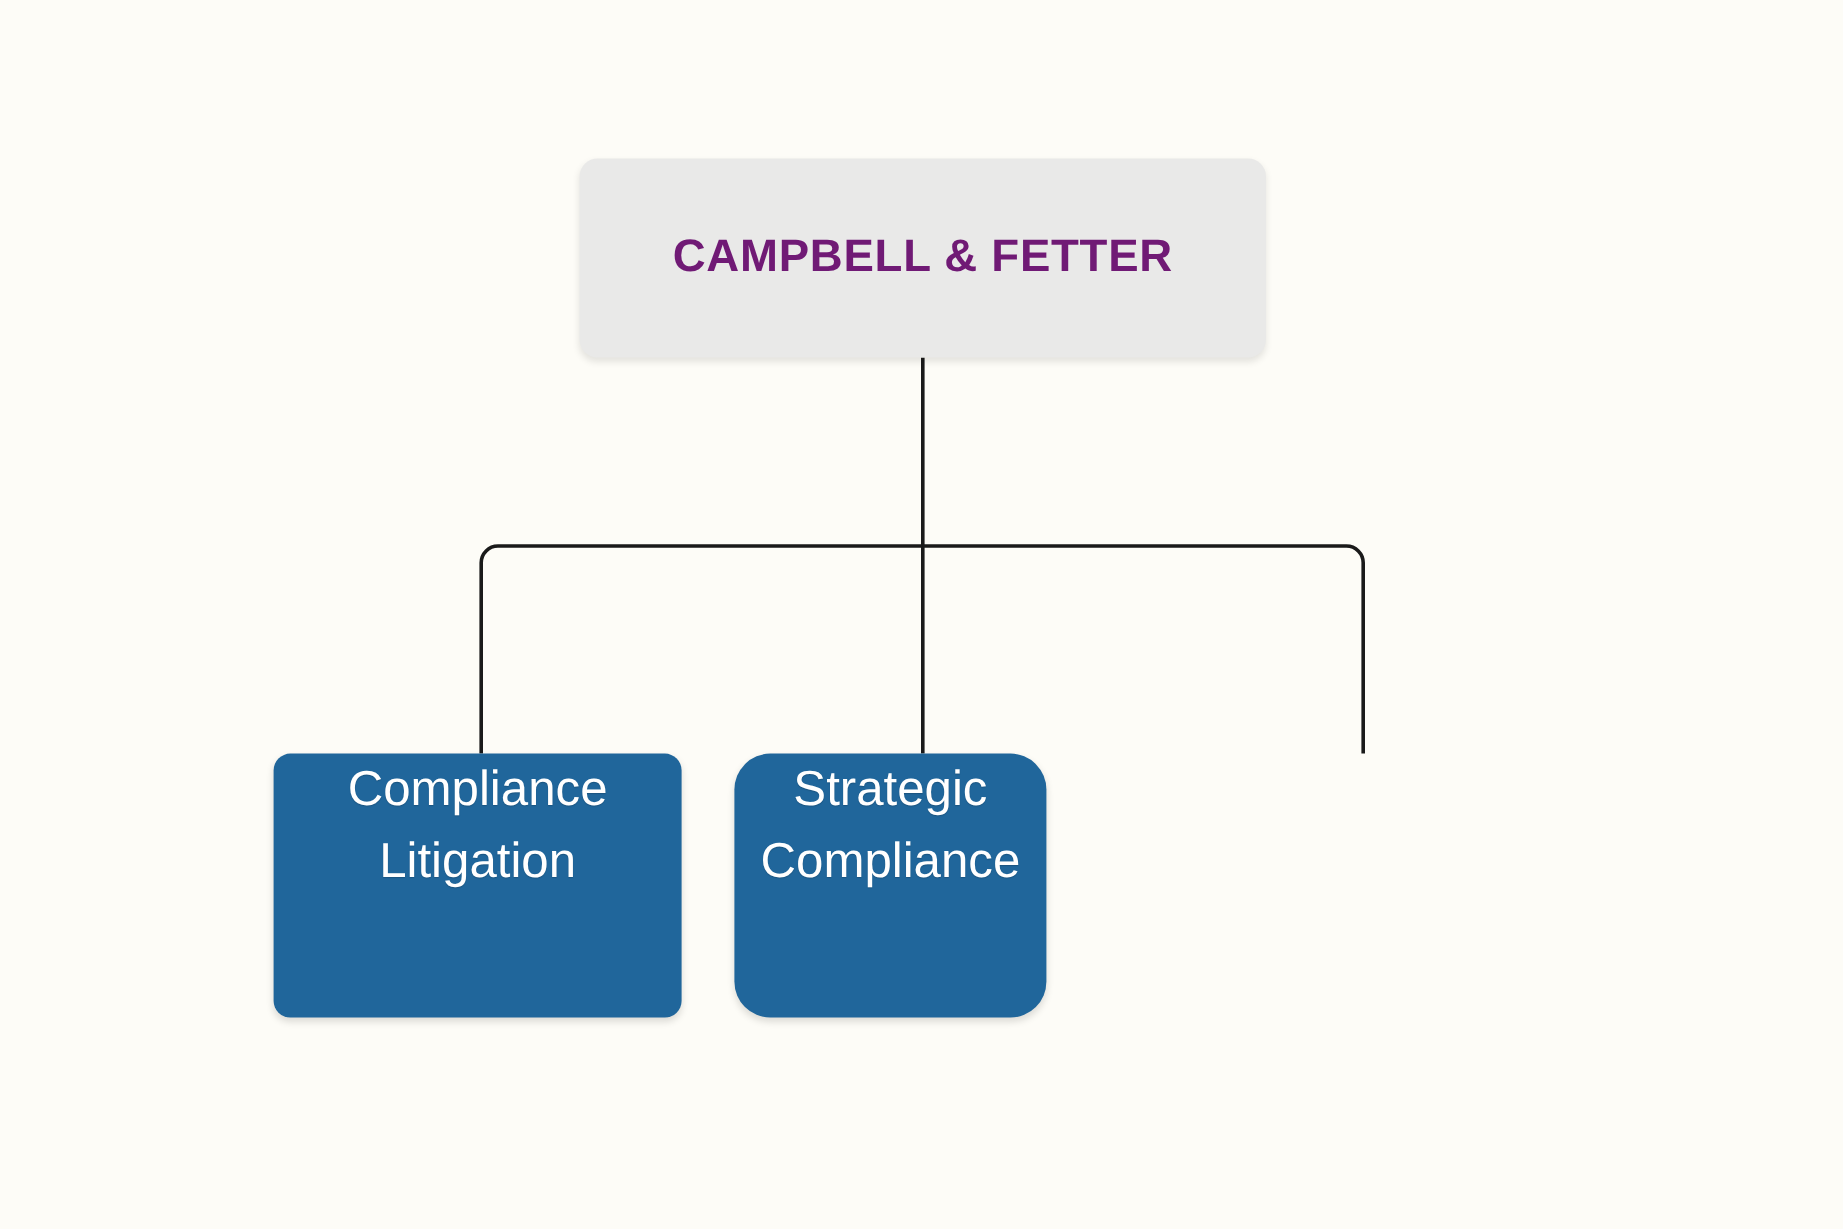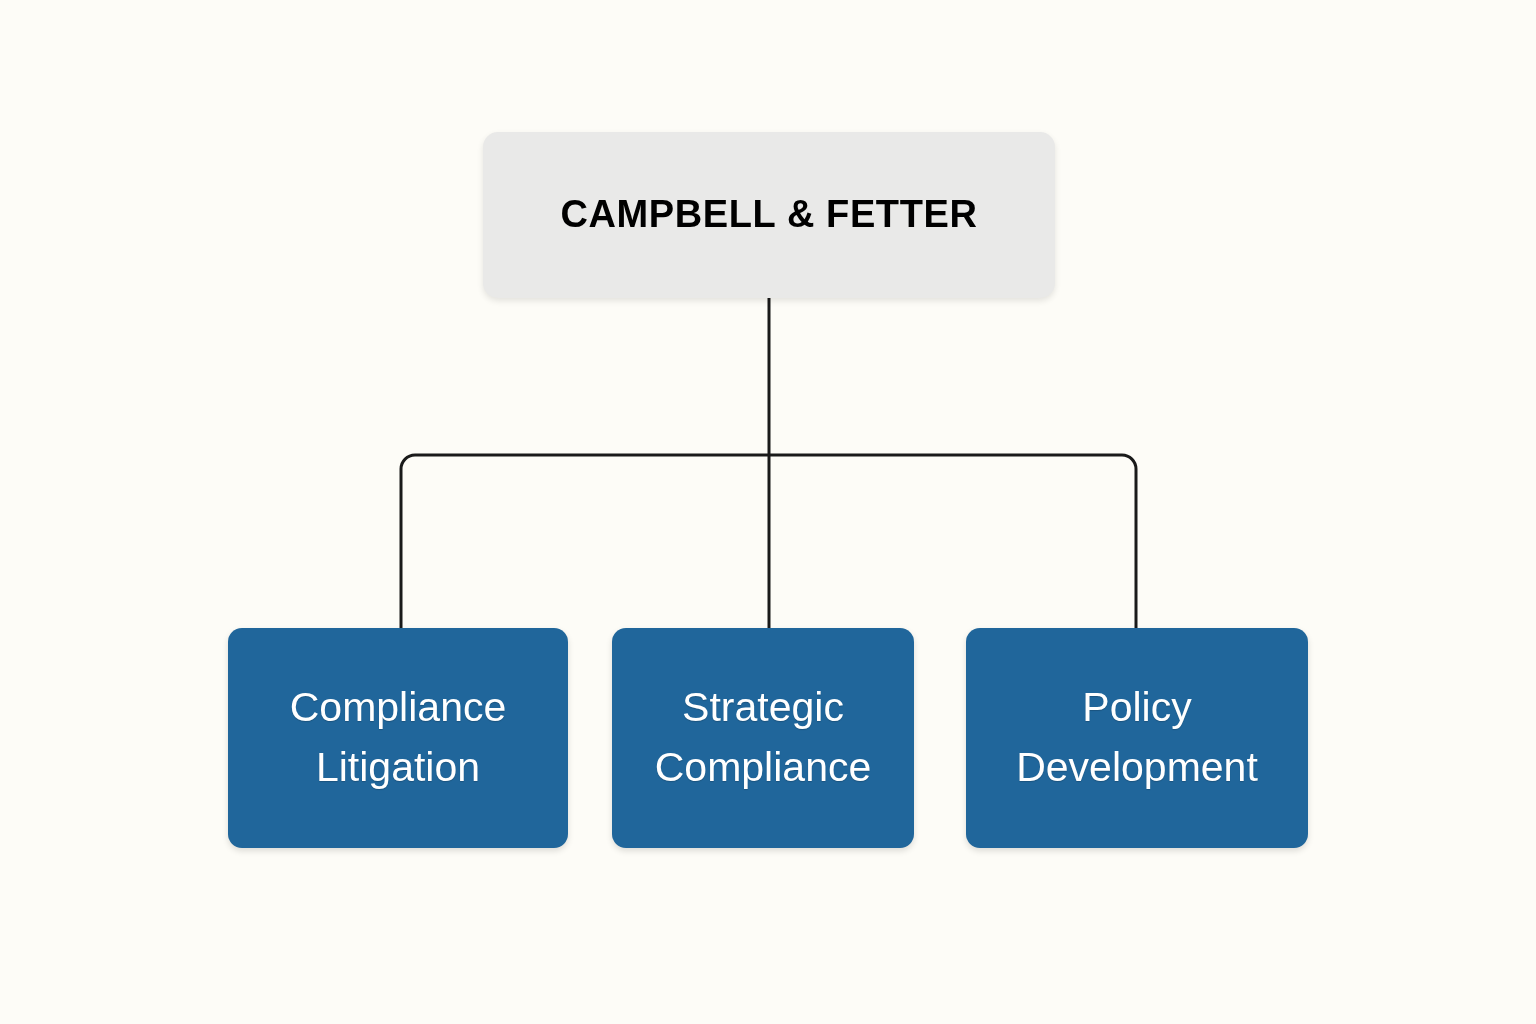--- a/index.html
+++ b/index.html
@@ -41,52 +41,52 @@
     border-radius: 15px;
     box-shadow: 0 3px 6px rgba(0,0,0,0.10);
     display: flex;
     align-items: center;
     justify-content: center;
     box-sizing: border-box;
   }
   .root-node .node-label {
     font-size: 38px;
     font-weight: bold;
-    color: #000000;
+    color: #701a75;
     letter-spacing: 0.6px;
     text-align: center;
     line-height: 1.2;
     white-space: nowrap;
   }
 
   
   .child-node {
     position: absolute;
     top: 628px;
     height: 220px;
     background: #20669B;
     border-radius: 14px;
     box-shadow: 0 3px 6px rgba(0,0,0,0.13);
     display: flex;
-    align-items: center;
+    align-items: flex-start;
     justify-content: center;
     box-sizing: border-box;
     padding: 0 14px;
   }
   .child-node .node-label {
     font-size: 41px;
     font-weight: normal;
     color: #FFFFFF;
     text-align: center;
     line-height: 1.46;
     text-shadow: 0 1px 1px rgba(0,0,0,0.18);
   }
 
   #child-0 { left: 228px; width: 340px; }
-  #child-1 { left: 612px; width: 302px; }
+  #child-1 { left: 612px; width: 260px; border-radius: 30px; }
   #child-2 { left: 966px; width: 342px; }
 </style>
 </head>
 <body>
 
 <div id="org-chart">
 
   <svg class="connector-layer" viewBox="0 0 1536 1024" width="1536" height="1024" xmlns="http://www.w3.org/2000/svg">
 
     <path d="M769,298 L769,628" fill="none" stroke="#1A1A1A" stroke-width="3"></path>
@@ -101,17 +101,14 @@
   </div>
 
   <div class="child-node" id="child-0">
     <span class="node-label"><span>Compliance</span><br><span>Litigation</span></span>
   </div>
 
   <div class="child-node" id="child-1">
     <span class="node-label"><span>Strategic</span><br><span>Compliance</span></span>
   </div>
 
-  <div class="child-node" id="child-2">
-    <span class="node-label"><span>Policy</span><br><span>Development</span></span>
-  </div>
 
 </div>
 
 </body></html>

